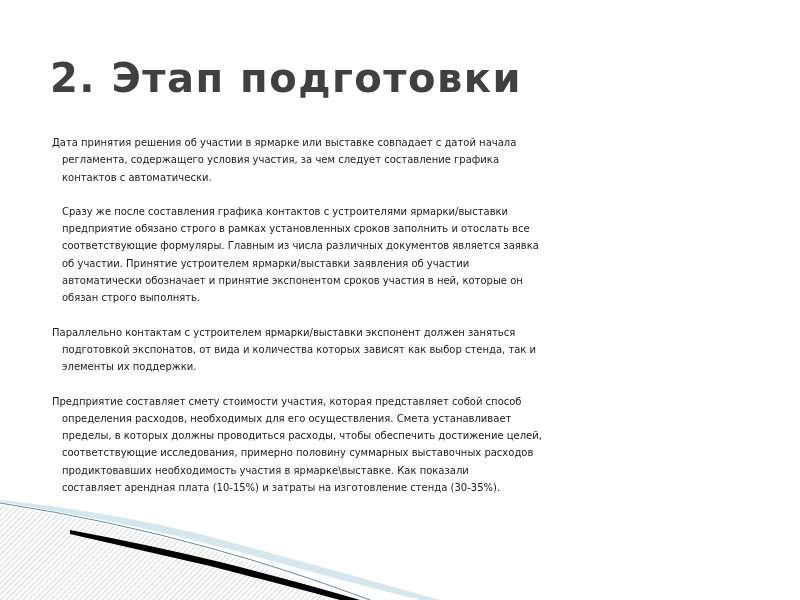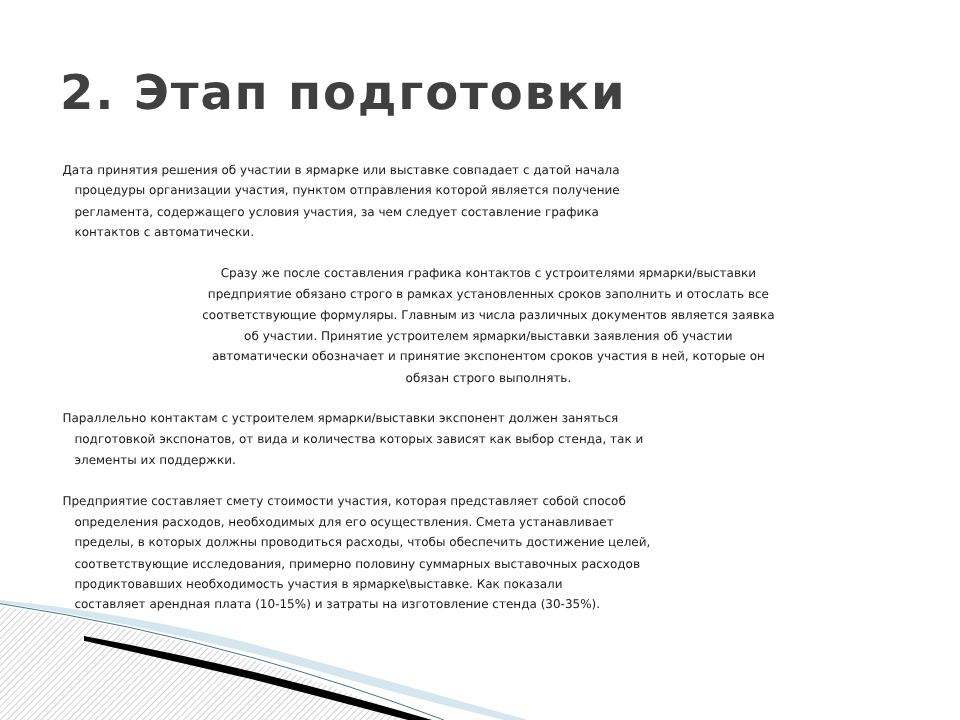--- a/index.html
+++ b/index.html
@@ -42,42 +42,40 @@
     .para {
       margin: 0 0 17px 0;
       font-size: 10px;
       line-height: 17.3px;
       color: #1a1a1a;
       padding-left: 10px;
       text-indent: -10px;
     }
     .para.indented-first {
       text-indent: 0;
-      text-align: center;
     }
     .para .line { display: block; }
     .para .line + .line { text-indent: 0; }
     .deco {
       position: absolute;
       left: 0; top: 480px;
       width: 800px; height: 120px;
     }
   </style>
 </head>
 <body>
 
 <div class="slide">
 
   <h1 class="title">2. Этап подготовки</h1>
 
   <div class="body">
 
     <p class="para">
       <span class="line">Дата принятия решения об участии в ярмарке или выставке совпадает с датой начала</span>
-      <span class="line">процедуры организации участия, пунктом отправления которой является получение</span>
       <span class="line">регламента, содержащего условия участия, за чем следует составление графика</span>
       <span class="line">контактов с автоматически.</span>
     </p>
 
     <p class="para indented-first">
       <span class="line">Сразу же после составления графика контактов с устроителями ярмарки/выставки</span>
       <span class="line">предприятие обязано строго в рамках установленных сроков заполнить и отослать все</span>
       <span class="line">соответствующие формуляры. Главным из числа различных документов является заявка</span>
       <span class="line">об участии. Принятие устроителем ярмарки/выставки заявления об участии</span>
       <span class="line">автоматически обозначает и принятие экспонентом сроков участия в ней, которые он</span>

